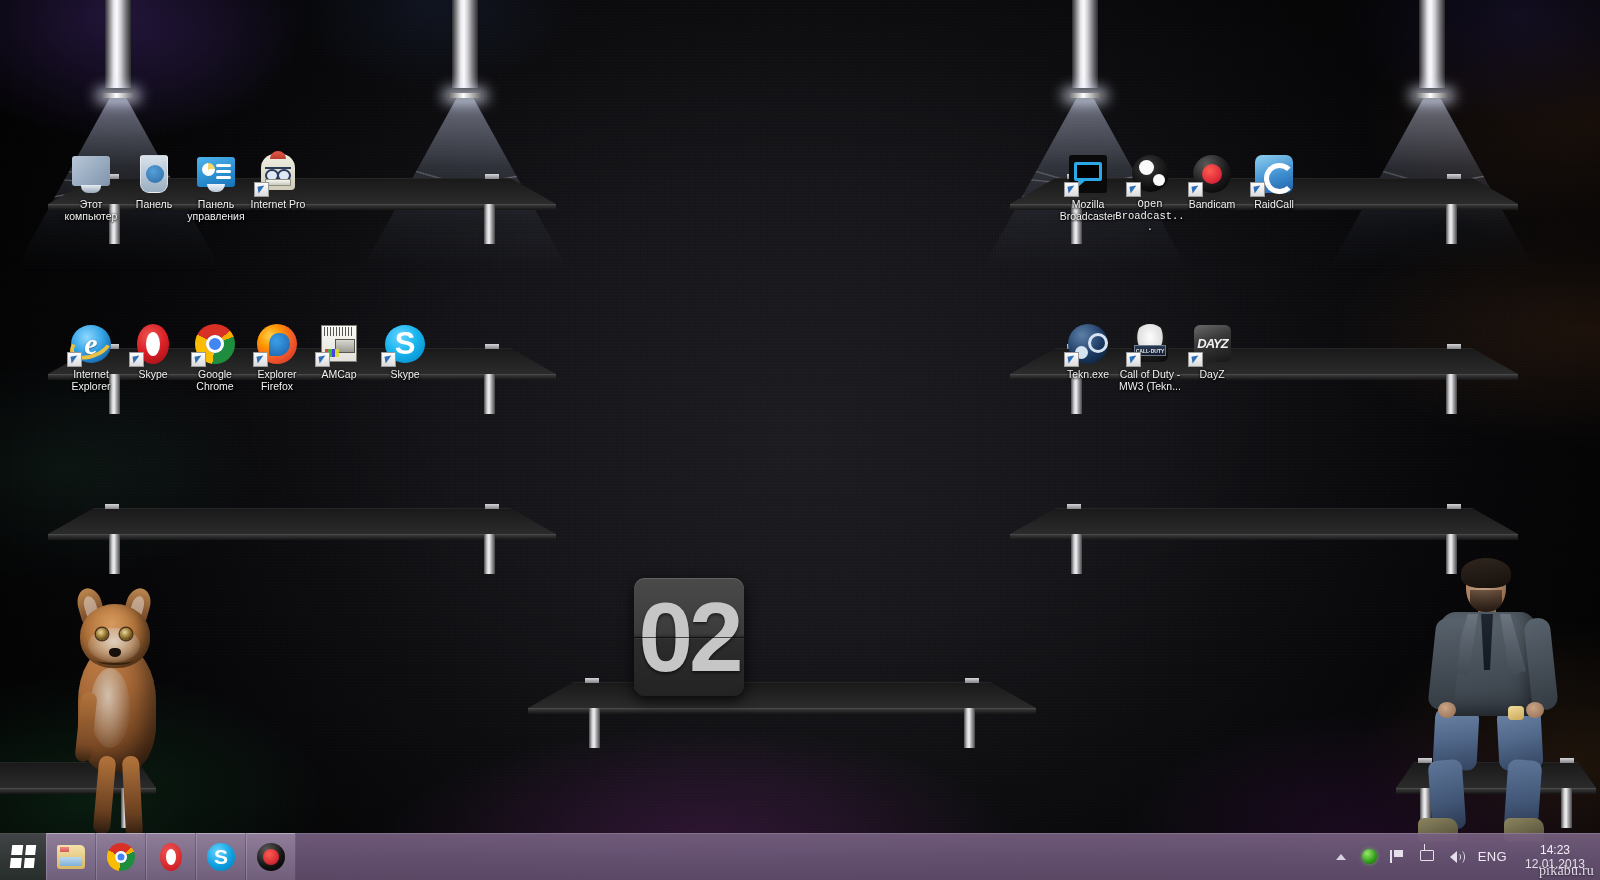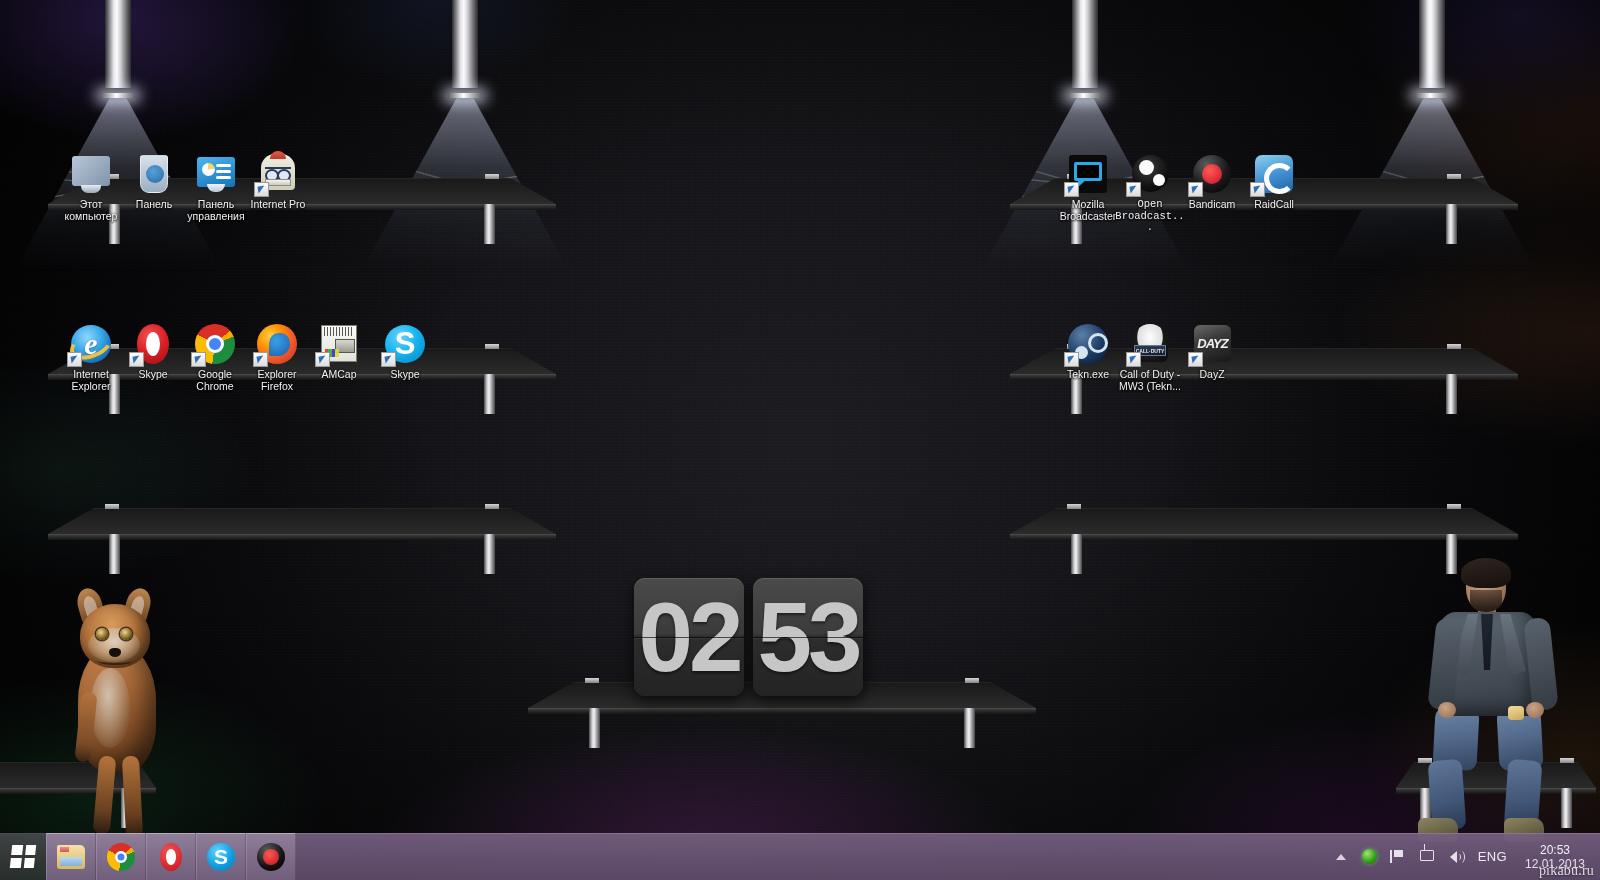--- a/index.html
+++ b/index.html
@@ -717,24 +717,20 @@
         </div>
         <div class="lbl">DayZ</div>
       </div>
     </div>
 
   <div id="clock" style="left: 634px; top: 578px;">
     <div class="flip">
       <div class="num">02</div>
       <div class="hinge"></div>
     </div>
-    <div class="flip">
-      <div class="num">53</div>
-      <div class="hinge"></div>
-    </div>
   </div>
 
   <div id="taskbar">
     <div id="start">
       <div class="win-logo">
         <span></span>
           <span></span>
           <span></span>
           <span></span>
       </div>
@@ -775,21 +771,21 @@
         </div>
       <div class="tray-ico">
           <span class="tray-net"></span>
         </div>
       <div class="tray-ico">
           <span class="tray-vol"></span>
           <span class="tray-vol-w"></span>
         </div>
       <div id="lang">ENG</div>
       <div id="clockarea">
-        <div>20:53</div>
+        <div>14:23</div>
         <div style="opacity:.9">12.01.2013</div>
       </div>
     </div>
   </div>
 
   <div id="watermark">pikabu.ru</div>
 
 </div>
 
 </body></html>

